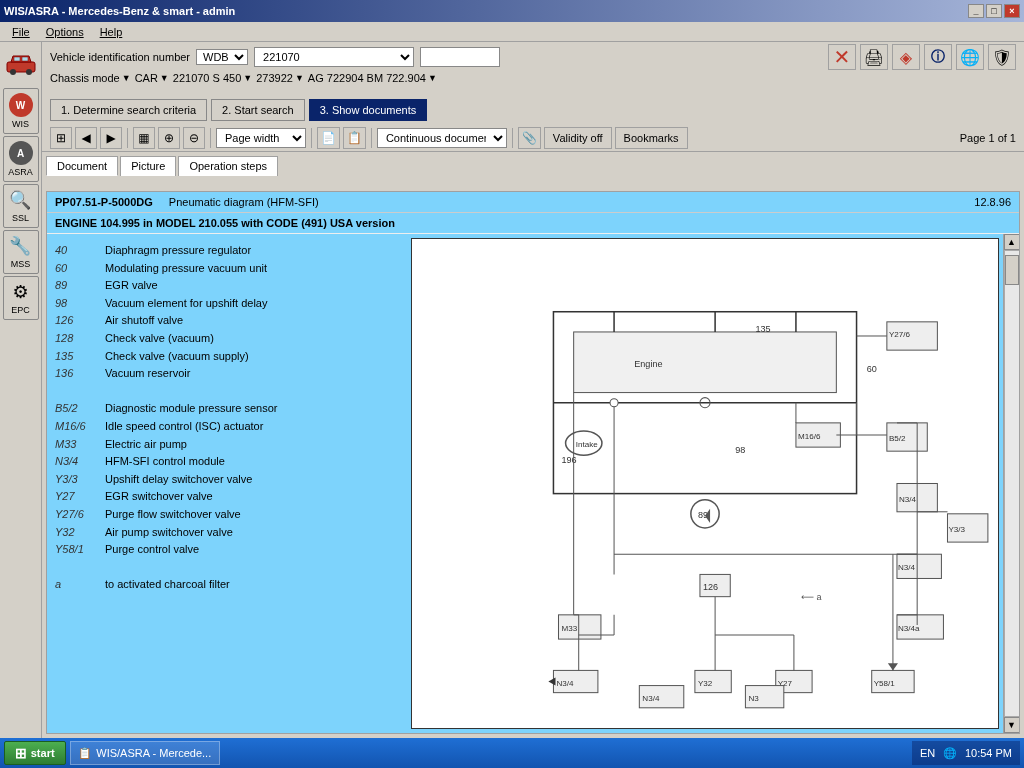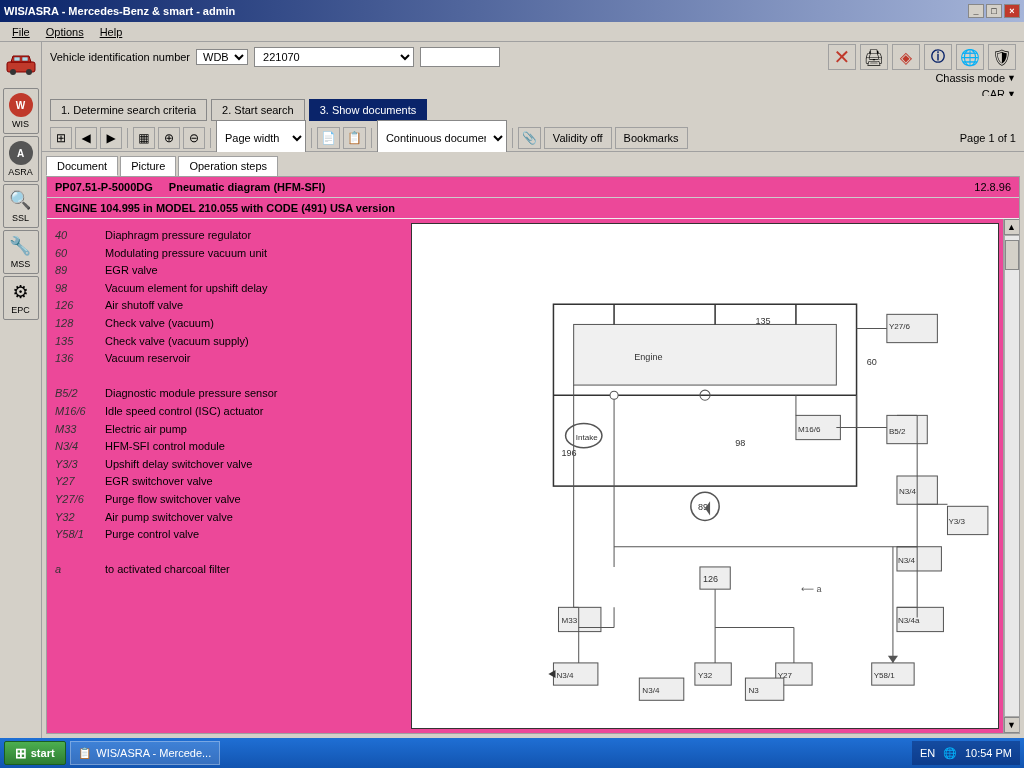--- a/index.html
+++ b/index.html
@@ -138,25 +138,24 @@
       border: 1px solid #a0a0a0;
       display: flex; align-items: center; justify-content: center;
       cursor: pointer;
       font-size: 16px;
     }
 
     
     .chassis-row {
       height: 24px;
       display: flex;
-      align-items: flex-end;
+      align-items: flex-start;
       padding: 0 8px;
       gap: 4px;
       background: #d4d0c8;
-      flex-direction: column;
     }
     .chassis-item {
       display: flex;
       align-items: center;
       gap: 2px;
       font-size: 11px;
     }
 
     
     .steps-row {
@@ -200,21 +199,21 @@
       cursor: pointer;
       font-size: 12px;
       padding: 0 3px;
     }
     .doc-toolbar-separator {
       width: 1px; height: 20px;
       background: #a0a0a0;
       margin: 0 2px;
     }
     .doc-toolbar-select {
-      height: 36px;
+      height: 20px;
       border: 1px solid #888;
       background: white;
       font-size: 11px;
       padding: 0 4px;
     }
     .validity-btn {
       height: 22px;
       padding: 0 8px;
       background: #d4d0c8;
       border: 1px solid #a0a0a0;
@@ -222,61 +221,61 @@
       cursor: pointer;
     }
     .page-info {
       margin-left: auto;
       font-size: 11px;
     }
 
     
     .tab-bar {
       display: flex;
-      padding: 4px 4px 0 4px;
+      padding: 4px 4px 15px 4px;
       background: #d4d0c8;
       gap: 2px;
     }
     .tab {
       padding: 3px 10px;
       background: #ffffff;
       border: 1px solid #a0a0a0;
       border-bottom: none;
       font-size: 11px;
       cursor: pointer;
     }
     .tab.active {
       background: white;
       border-bottom: 1px solid white;
       z-index: 1;
     }
 
     
     .doc-content {
-      background: #ec4899;
+      background: #7dd3fc;
       flex: 1;
       border: 1px solid #a0a0a0;
       margin: 0 4px 4px 4px;
       overflow: hidden;
       display: flex;
       flex-direction: column;
       position: relative;
     }
 
     
     .doc-header {
       display: flex;
       align-items: center;
       padding: 4px 8px;
       border-bottom: 1px solid #ccc;
       font-size: 11px;
       gap: 16px;
     }
     .doc-code { font-weight: bold; }
-    .doc-title { flex: 1; font-weight: bold; }
+    .doc-title { flex: 1; font-weight: normal; }
     .doc-date { font-size: 11px; }
 
     .doc-subtitle {
       padding: 4px 8px;
       font-size: 11px;
       font-weight: bold;
       border-bottom: 1px solid #eee;
     }
 
     

